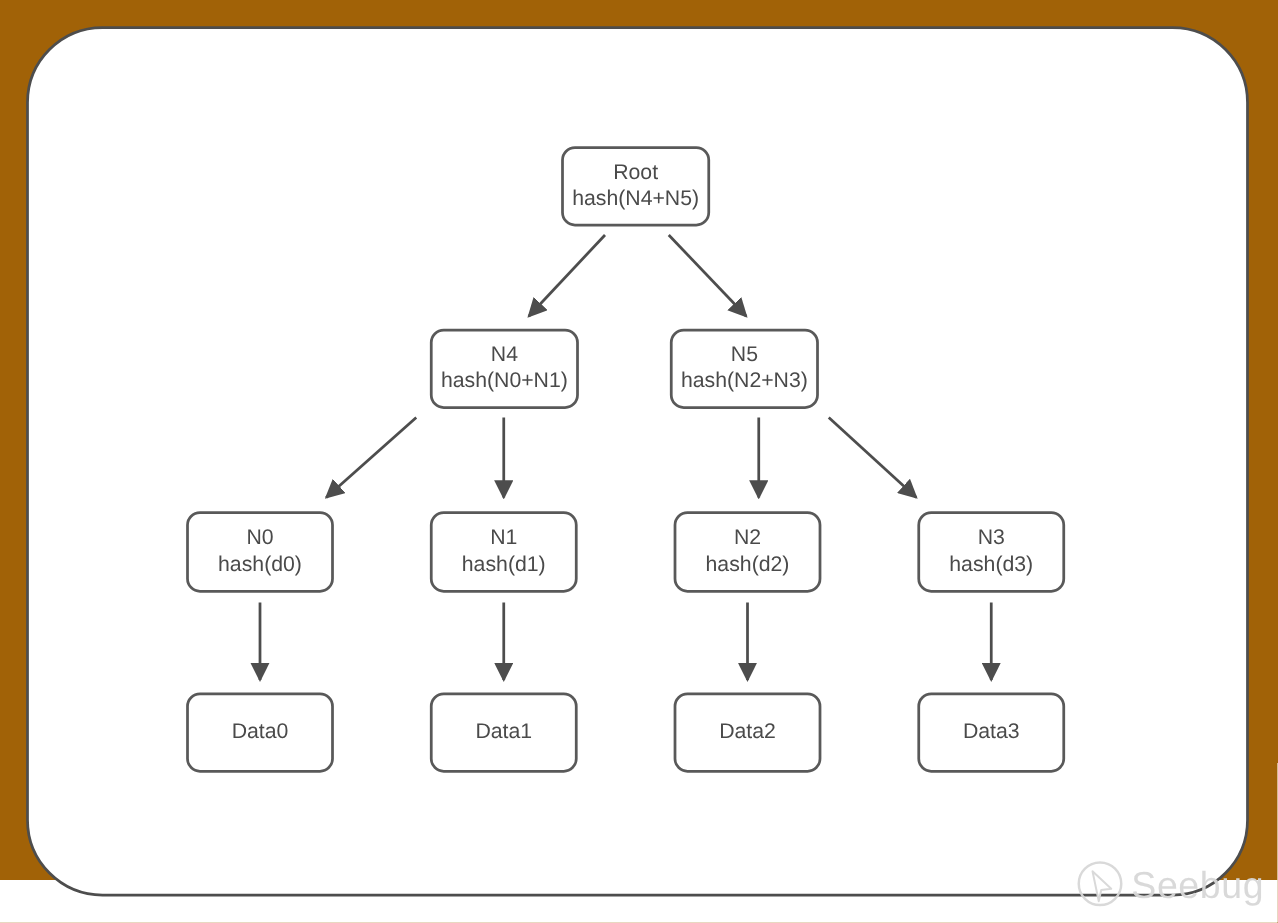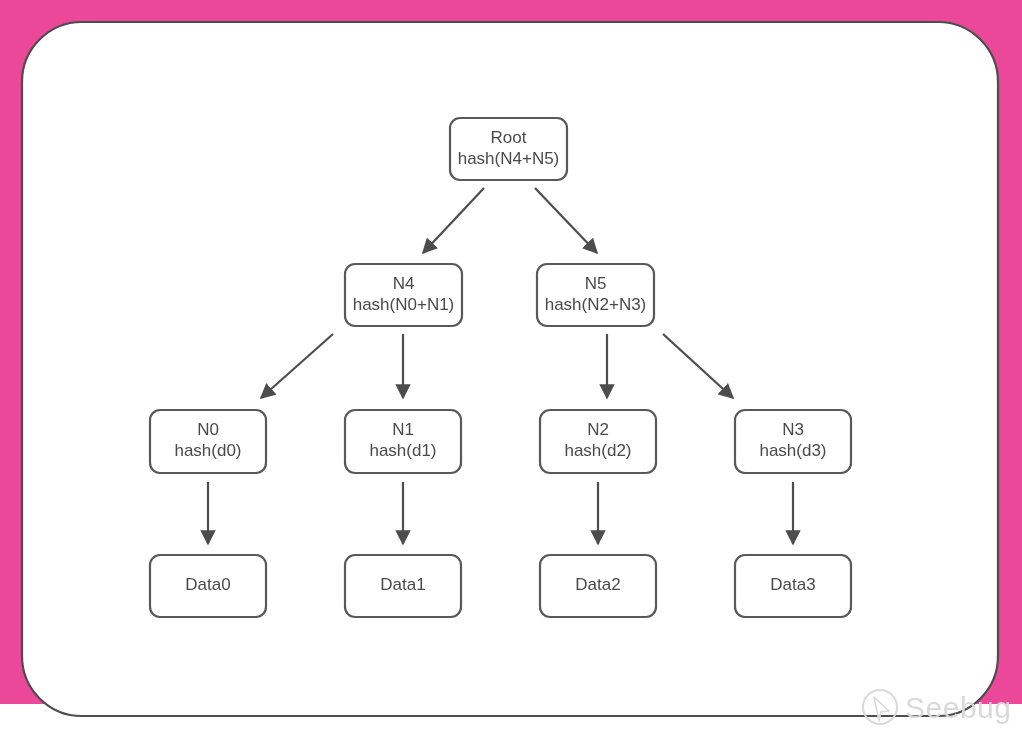--- a/index.html
+++ b/index.html
@@ -10,21 +10,21 @@
   body {
     width: 1022px;
     height: 738px;
     font-family: "Liberation Sans", sans-serif;
     overflow: hidden;
   }
   #canvas {
     position: relative;
     width: 1022px;
     height: 704px;
-    background: #ec4899;
+    background: #a16207;
   }
   #diagram-svg {
     position: absolute;
     top: 0;
     left: 0;
     width: 1022px;
     height: 738px;
   }
   .node-label {
     font-family: "Liberation Sans", sans-serif;

